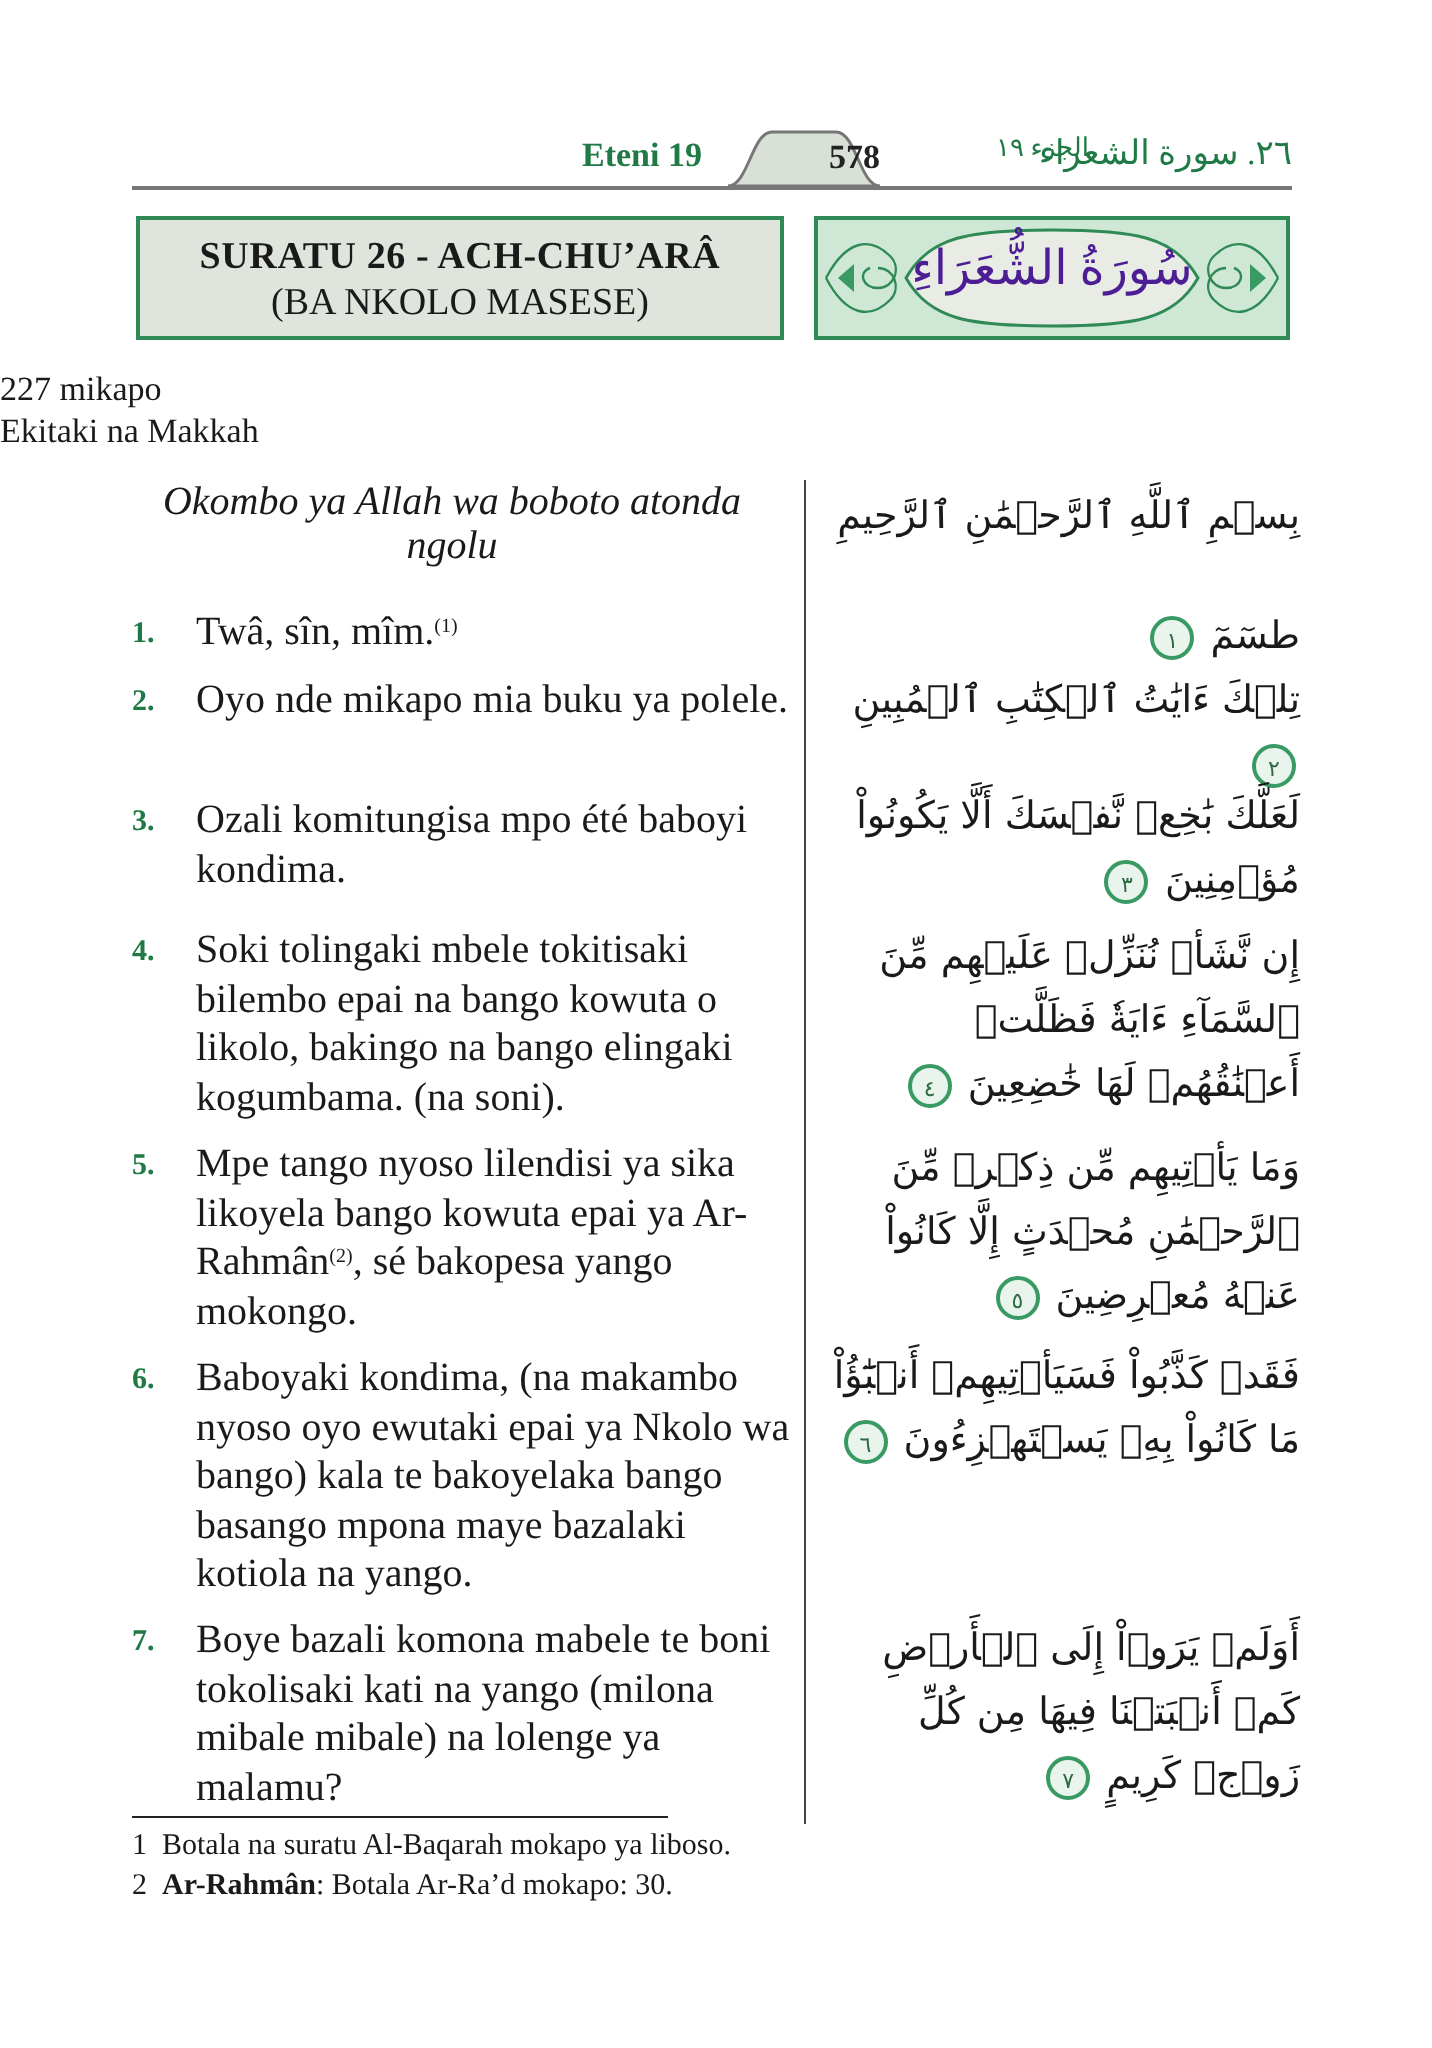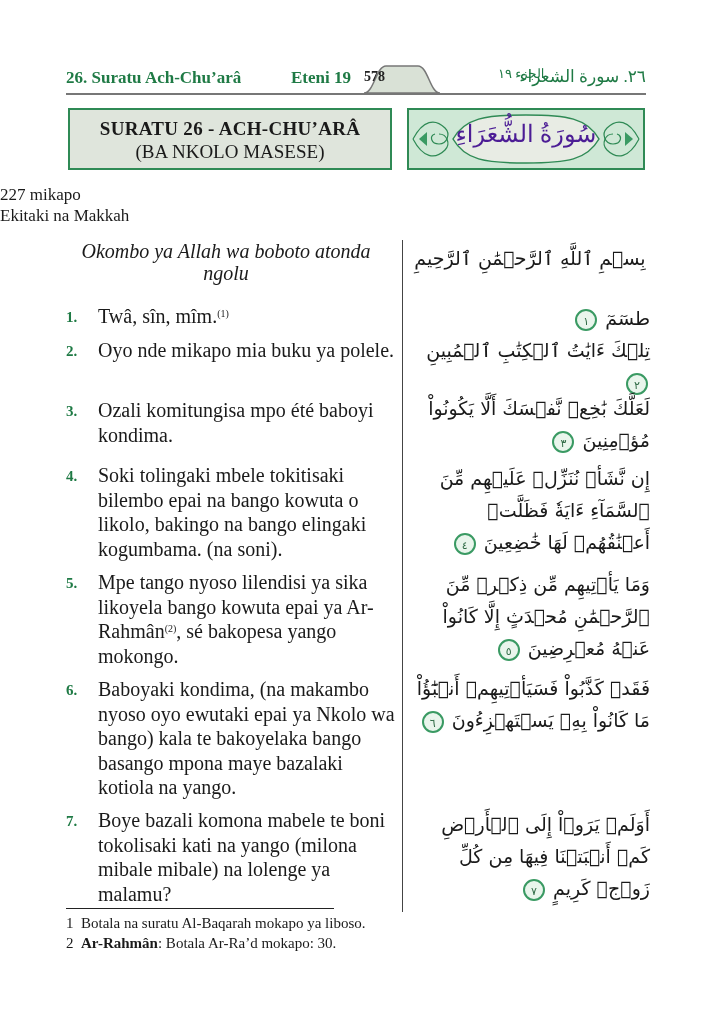--- a/index.html
+++ b/index.html
@@ -8,21 +8,21 @@
 
   
   .hdr { position:absolute; top:66px; left:66px; width:580px; height:30px; }
   .hdr-left { position:absolute; left:0; top:2px; font-weight:bold; font-size:17px; color:#1f7a45; }
   .hdr-juz { position:absolute; left:225px; top:2px; font-weight:bold; font-size:17px; color:#1f7a45; }
   .hdr-juz-ar { position:absolute; left:432px; top:0px; font-size:13px; color:#1f7a45; direction:rtl;text-align:center; }
   .hdr-right { position:absolute; right:0; top:0px; font-size:17px; color:#1f7a45; direction:rtl; }
   .hdr-rule { position:absolute; left:0; top:27px; width:580px; height:2px; background:#777; }
   .tab { position:absolute; left:298px; top:-4px; width:76px; height:32px; }
   .tab svg { position:absolute; left:0; top:0; }
-  .tab-num { position:absolute; left:0; width:76px; top:7px; text-align:left; font-weight:bold; font-size:14px; color:#222; }
+  .tab-num { position:absolute; left:0; width:76px; top:7px; text-align:right; font-weight:bold; font-size:17px; color:#222; }
 
   
   .title-box { position:absolute; left:68px; top:108px; width:324px; height:62px;
                background:#dfe5dc; border:2px solid #2f8a55; box-sizing:border-box; text-align:center; }
   .title-main { font-weight:bold; font-size:19px; margin-top:8px; letter-spacing:0.3px; }
   .title-sub { font-size:19px; margin-top:1px; }
   .orn-box { position:absolute; left:407px; top:108px; width:238px; height:62px;
              border:2px solid #2f8a55; box-sizing:border-box; background:#bfe0c9; overflow:hidden; }
   .orn-box svg { position:absolute; left:0; top:0; }
   .orn-text { position:absolute; left:0; right:0; top:10px; text-align:center; font-size:24px; direction:rtl; color:#4c1d95; }
@@ -51,21 +51,20 @@
   .fn-rule { position:absolute; left:66px; top:908px; width:268px; height:1px; background:#222; }
   .fn { position:absolute; left:66px; font-size:15px; }
   .fn1 { top:915px; }
   .fn2 { top:935px; }
   .fn b { font-weight:bold; }
 </style>
 </head>
 <body>
 
 <div class="hdr">
-  <span class="hdr-left">26. Suratu Ach-Chu’arâ</span>
   <span class="hdr-juz">Eteni  19</span>
   <div class="hdr-rule"></div>
   <div class="tab">
     <svg width="76" height="32" viewBox="0 0 76 32">
       <path d="M0 31 C10 31 12 4 22 4 L54 4 C64 4 66 31 76 31 Z" fill="#d9e1d6" stroke="#777" stroke-width="1.5"></path>
     </svg>
     <div class="tab-num">578</div>
   </div>
   <span class="hdr-juz-ar">الجزء ١٩</span>
   <span class="hdr-right">٢٦. سورة الشعراء</span>
@@ -123,21 +122,21 @@
     <span class="num">6.</span>
     <span class="txt">Baboyaki kondima, (na makambo nyoso oyo ewutaki epai ya Nkolo wa bango) kala te bakoyelaka bango basango mpona maye bazalaki kotiola na yango.</span>
   </div>
   <div class="verse" style="top:568px;">
     <span class="num">7.</span>
     <span class="txt">Boye bazali komona mabele te boni tokolisaki kati na yango (milona mibale mibale) na lolenge ya malamu?</span>
   </div>
 </div>
 
 <div class="right">
-  <div class="ar" style="top:2px; text-align:center;">بِسۡمِ ٱللَّهِ ٱلرَّحۡمَٰنِ ٱلرَّحِيمِ</div>
+  <div class="ar" style="top:2px; ">بِسۡمِ ٱللَّهِ ٱلرَّحۡمَٰنِ ٱلرَّحِيمِ</div>
 
   <div class="ar" style="top:62px;">
     <span>طسٓمٓ</span>
     <span class="marker">١</span>
   </div>
   <div class="ar" style="top:94px;">
     <span>تِلۡكَ ءَايَٰتُ ٱلۡكِتَٰبِ ٱلۡمُبِينِ</span>
     <span class="marker">٢</span>
   </div>
   <div class="ar" style="top:152px;">

